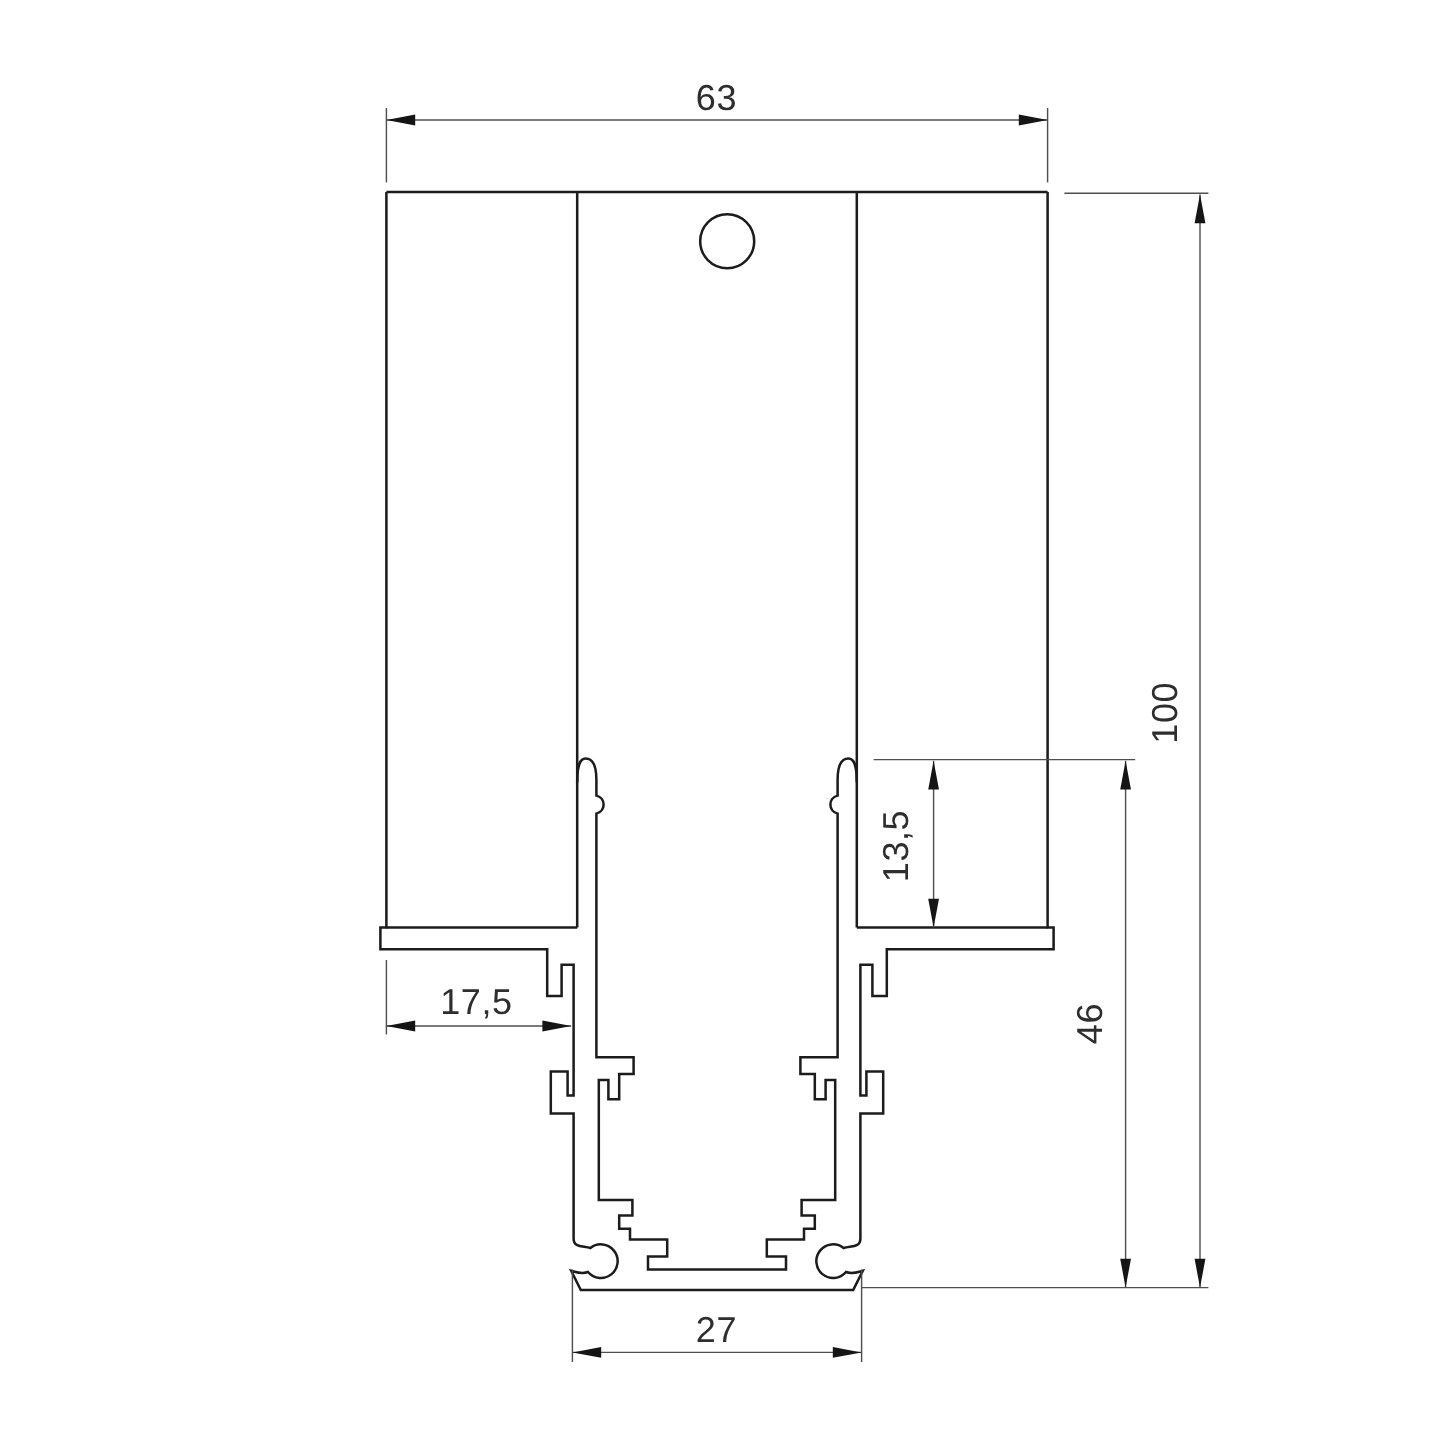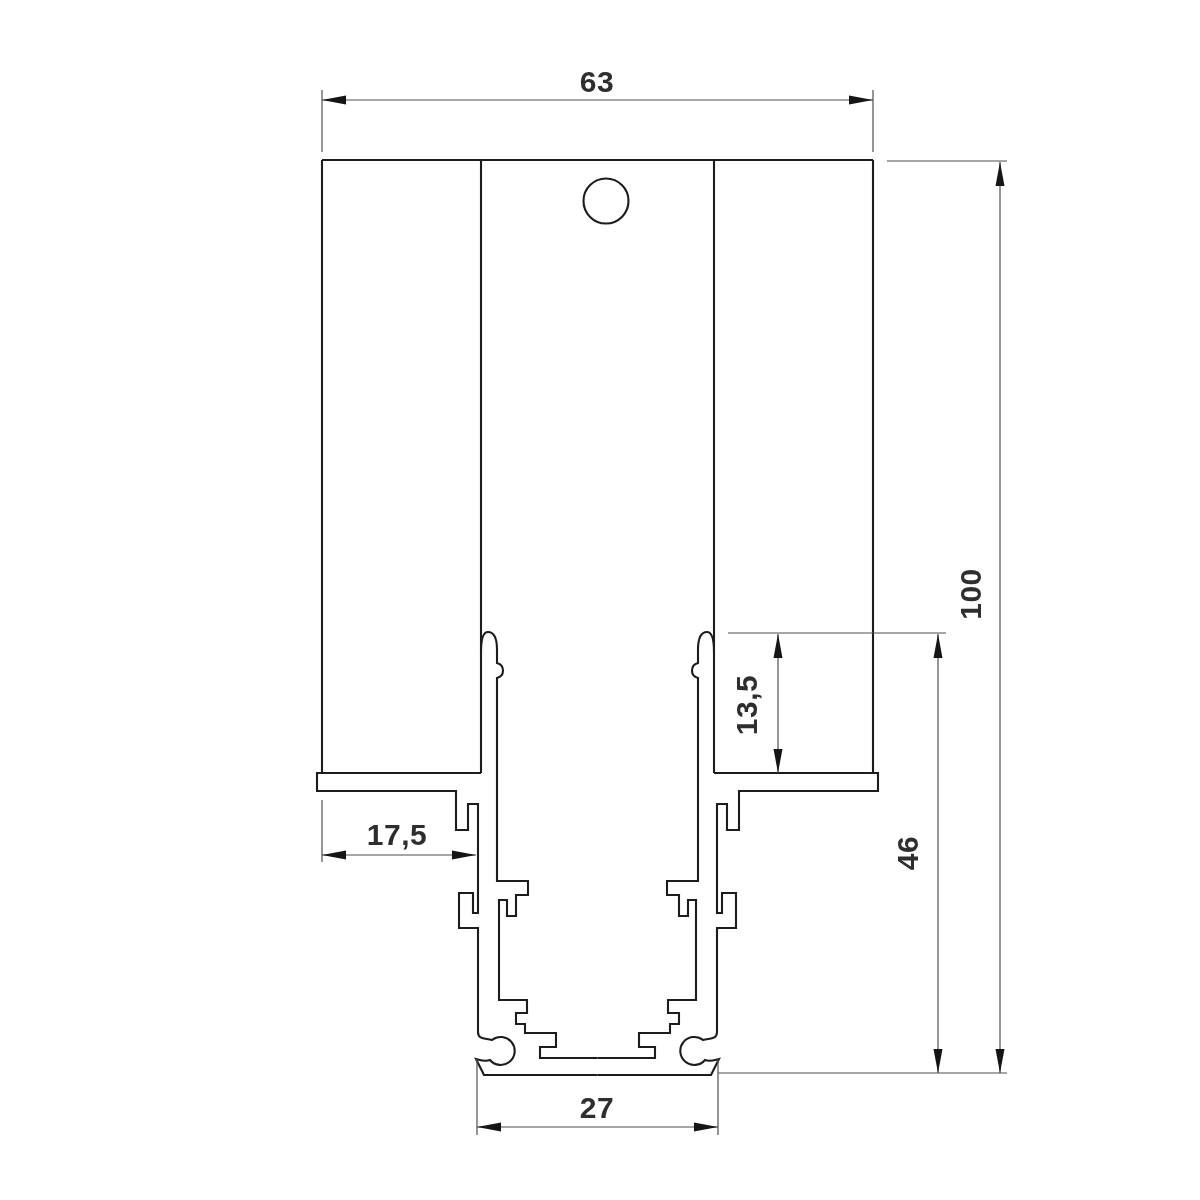--- a/index.html
+++ b/index.html
@@ -8,21 +8,20 @@
     background: #ffffff;
     width: 1200px;
     height: 1200px;
     overflow: hidden;
     font-family: "Liberation Sans", sans-serif;
   }
   #canvas-wrap {
     width: 1200px;
     height: 1200px;
     background: #ffffff;
-    font-weight: bold;
   }
   svg text {
     font-family: "Liberation Sans", sans-serif;
     font-size: 30px;
     letter-spacing: 0.5px;
     fill: #2e2e2e;
   }
   .profile-stroke {
     fill: none;
     stroke: #1c1c1c;

